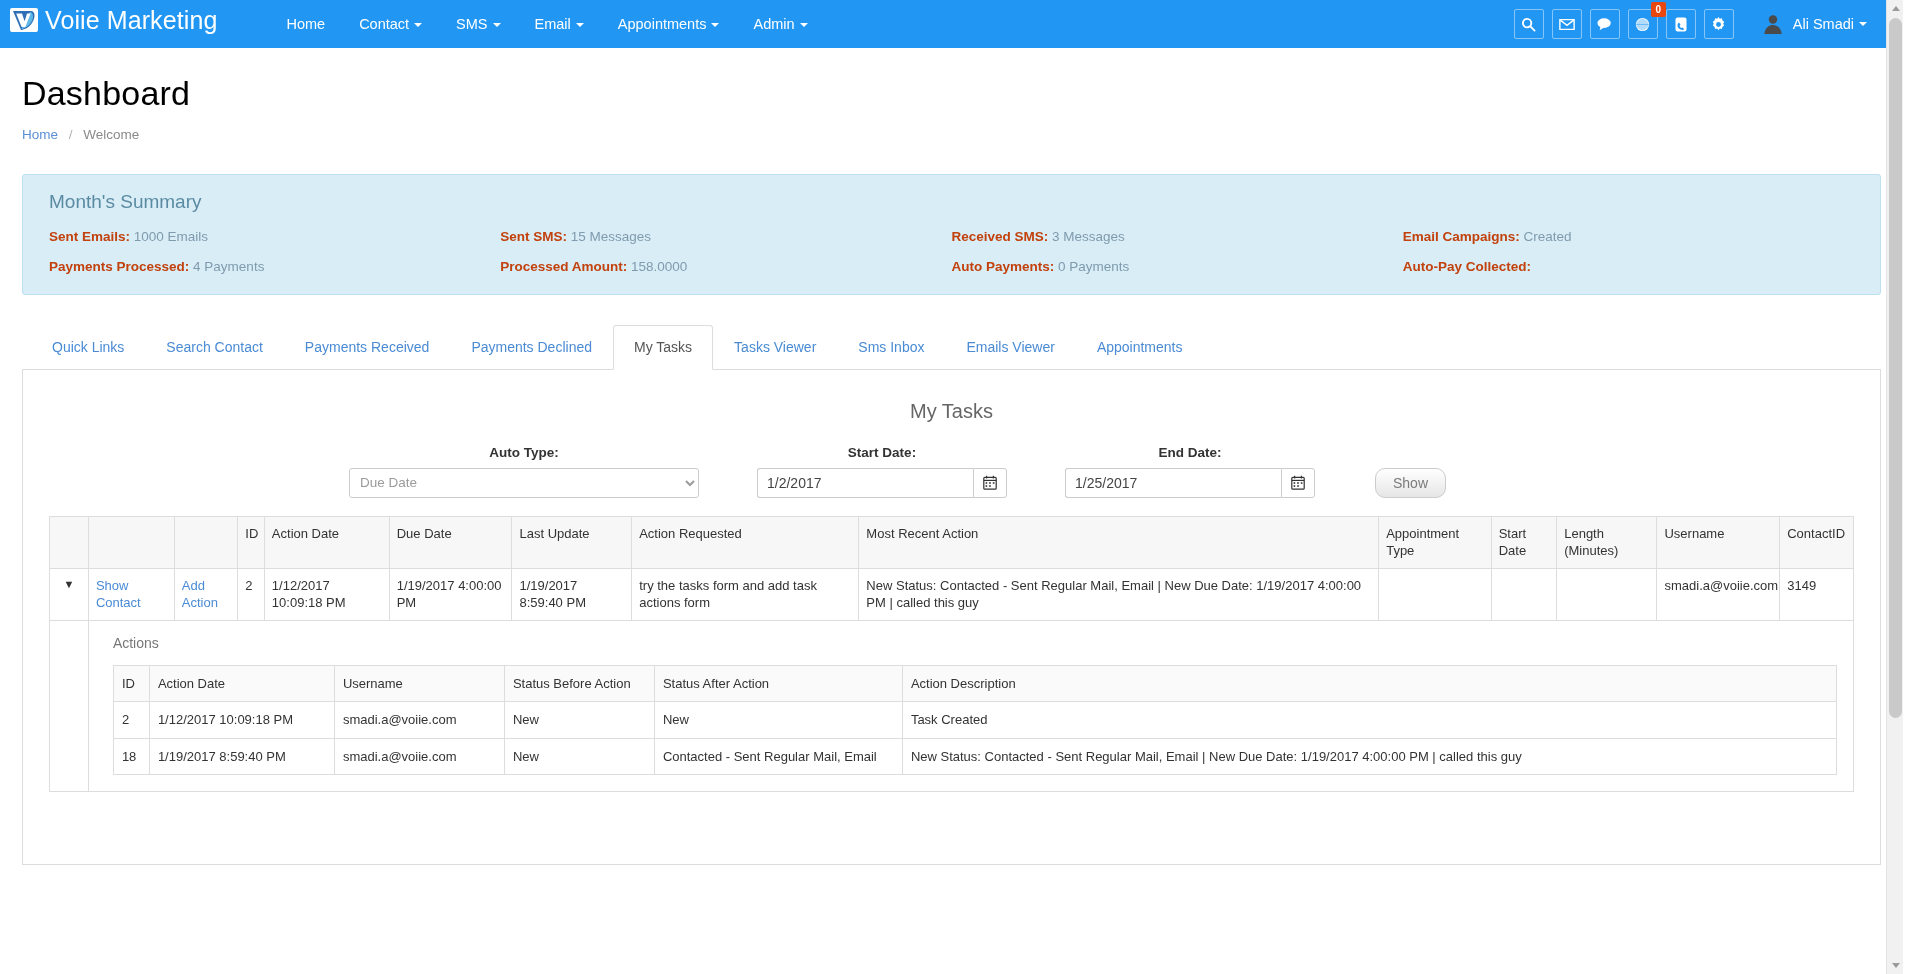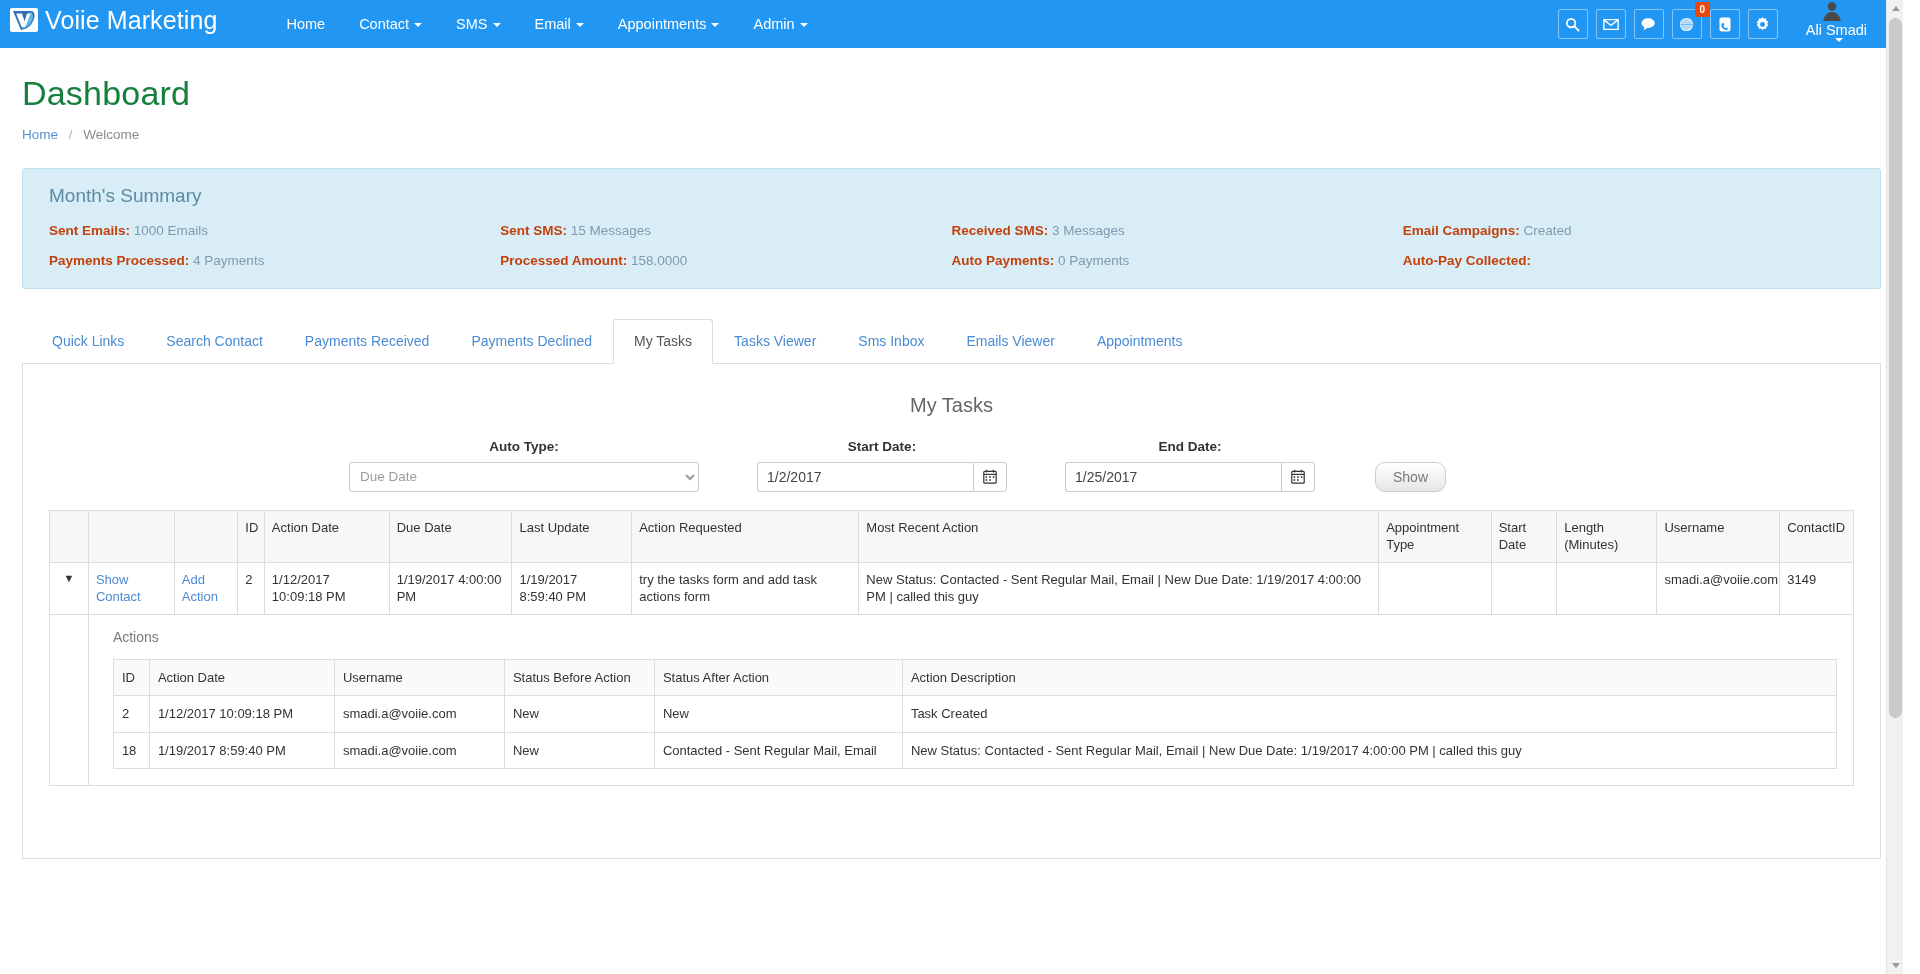--- a/index.html
+++ b/index.html
@@ -96,51 +96,50 @@
     padding: 1px 3px 0;
     font-weight: bold;
   }
   .user-box {
     display: flex; align-items: center;
     margin-left: 24px;
     color: #fff;
     cursor: pointer;
     height: 48px;
     padding: 0 4px;
-    flex-direction: column;
   }
   .avatar {
     width: 22px; height: 22px;
     margin-right: 9px;
     display: block;
   }
   .user-name { font-size: 14.5px; white-space: nowrap; }
 
   
   .page { padding: 0; background: #fff; }
   .page-head { padding: 26px 0 0 22px; }
   h1.page-title {
     font-size: 34px;
     font-weight: 300;
-    color: #15803d;
+    color: #000000;
     margin: 0 0 14px 0;
     letter-spacing: 0.2px;
   }
   .breadcrumb {
     font-size: 13.5px;
     color: #8a8a8a;
     padding-bottom: 10px;
   }
   .breadcrumb a { color: #5b8fd6; text-decoration: none; cursor: pointer; }
   .breadcrumb .sep { margin: 0 7px; color: #b3b3b3; }
 
   
   .content-wrap { padding: 0 22px; }
   .summary-panel {
-    margin-top: 16px;
+    margin-top: 22px;
     background: #d9edf7;
     border: 1px solid #bcdff1;
     border-radius: 3px;
     padding: 16px 26px 20px 26px;
   }
   .summary-title {
     font-size: 19px;
     font-weight: 300;
     color: #5b8ba3;
     margin-bottom: 16px;

